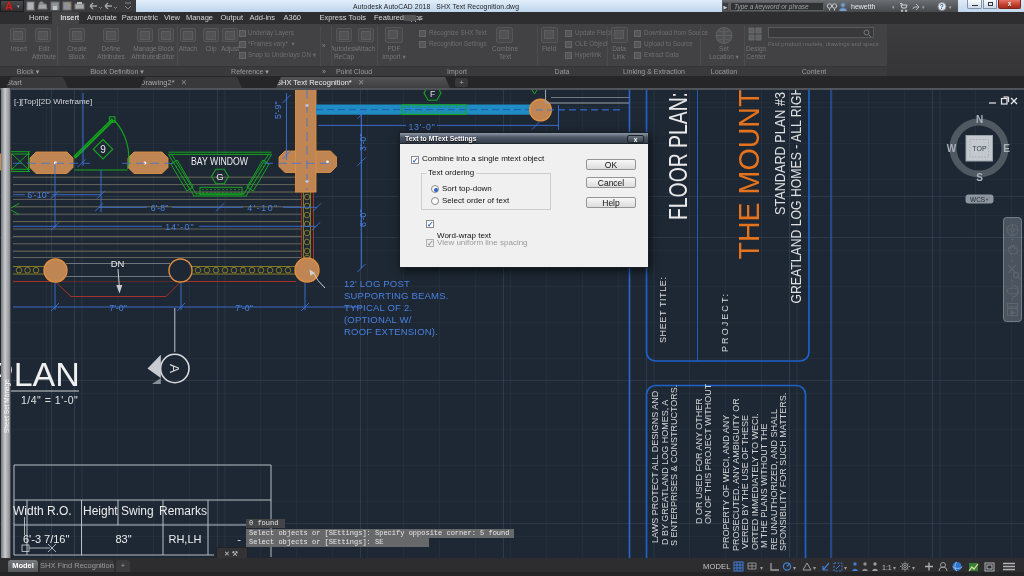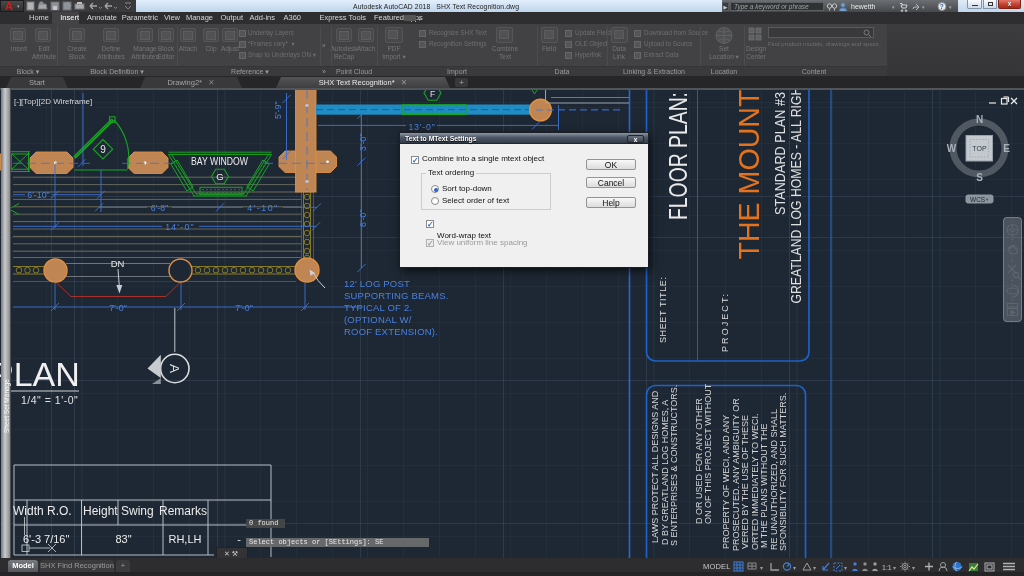--- a/index.html
+++ b/index.html
@@ -22,21 +22,21 @@
   .panel-sep { position:absolute; top:2px; height:62px; width:1px; background:#38383a; border-right:1px solid #4c4c4e; }
   #panel-labels { position:absolute; left:0; top:42px; width:887px; height:10px; background:#3a3a3c; border-top:1px solid #353537; }
   .plabel { position:absolute; top:1px; font-size:7px; color:#9b9b9b; white-space:nowrap; transform:translateX(-50%); }
   .bigicon { position:absolute; width:16px; height:14px; background:#4a4a4c; border:1px solid #5a5a5c; border-radius:2px; opacity:0.85; }
   .bigicon:after { content:""; position:absolute; left:2px; top:2px; width:8px; height:7px; background:#555557; border:1px solid #626264; }
   .btext { position:absolute; font-size:6.5px; color:#757577; text-align:center; transform:translateX(-50%); white-space:pre; line-height:7.5px; }
   .rowitem { position:absolute; font-size:6.3px; color:#6f6f71; white-space:nowrap; }
   .rowicon { position:absolute; width:7px; height:7px; background:#555557; border:1px solid #666668; }
   
   #filetabs { position:absolute; left:0; top:76px; width:1024px; height:12px; background:#262628; }
-  .ftab { position:absolute; top:1px; height:11px; line-height:11px; font-size:7.5px; color:#a5a5a5; text-align:center; background:#39393b; clip-path:polygon(5px 0, calc(100% - 5px) 0, 100% 100%, 0 100%); }
+  .ftab { position:absolute; top:1px; height:11px; line-height:11px; font-size:7.5px; color:#a5a5a5; text-align:left; background:#39393b; clip-path:polygon(5px 0, calc(100% - 5px) 0, 100% 100%, 0 100%); }
   
   #canvas { position:absolute; left:0; top:88px; width:1024px; height:470px; background:#1e2834;
     background-image:
       repeating-linear-gradient(90deg, rgba(125,150,190,0.16) 0 1px, transparent 1px 143px),
       repeating-linear-gradient(0deg, rgba(125,150,190,0.15) 0 1px, transparent 1px 143px),
       repeating-linear-gradient(90deg, rgba(130,150,180,0.055) 0 1px, transparent 1px 35.75px),
       repeating-linear-gradient(0deg, rgba(130,150,180,0.05) 0 1px, transparent 1px 35.75px);
     background-position:74px 109px, 74px 109px, 10px 15px, 10px 15px; }
   
   #dlg { position:absolute; left:399px; top:132px; width:250px; height:136px; background:#f0f0f0; border:1px solid #1a1f26; box-shadow:2px 3px 9px rgba(0,0,0,0.65); }
@@ -621,20 +621,21 @@
     <div class="dcheck" style="left:26px;top:87px;">✓</div>
     <div class="dtext" style="left:37px;top:98px;text-align:center;">Word-wrap text</div>
     <div class="dcheck" style="left:26px;top:106px;background:#ececec;color:#9a9a9a;border-color:#b0b0b0;">✓</div>
     <div class="dtext" style="left:37px;top:105px;color:#9a9a9a;">View uniform line spacing</div>
     <div class="dbtn" style="top:26px;">OK</div>
     <div class="dbtn" style="top:44px;">Cancel</div>
     <div class="dbtn" style="top:64px;">Help</div>
   </div>
 
   <div class="cmdline" style="left:246px;top:519px;width:39px;background:rgba(72,72,72,0.92);">0 found</div>
+  <div class="cmdline" style="left:246px;top:528.5px;width:268px;background:rgba(110,110,110,0.92);">Select objects or [SEttings]: Specify opposite corner: 5 found</div>
   <div class="cmdline" style="left:246px;top:538px;width:183px;background:rgba(110,110,110,0.92);">Select objects or [SEttings]: SE</div>
   <div id="cmdbar-icons">✕⚒</div>
 
   <div id="bottombar">
     <div id="bb-strip"></div>
     <div class="ltab" style="left:8px;width:30px;background:linear-gradient(#777a7e,#53565a);color:#fff;font-weight:bold;">Model</div>
     <div class="ltab" style="left:40px;width:74px;background:#3b3b3d;color:#9a9a9a;">SHX Find Recognition</div>
     <div class="ltab" style="left:116px;width:14px;background:#3b3b3d;color:#9a9a9a;">+</div>
     <div class="sicon" style="left:703px;color:#c9c9c9;font-size:7.5px;letter-spacing:0.2px;">MODEL</div>
     <svg class="abs" style="left:733px;top:1px;" width="291" height="15" viewBox="0 0 291 15">

